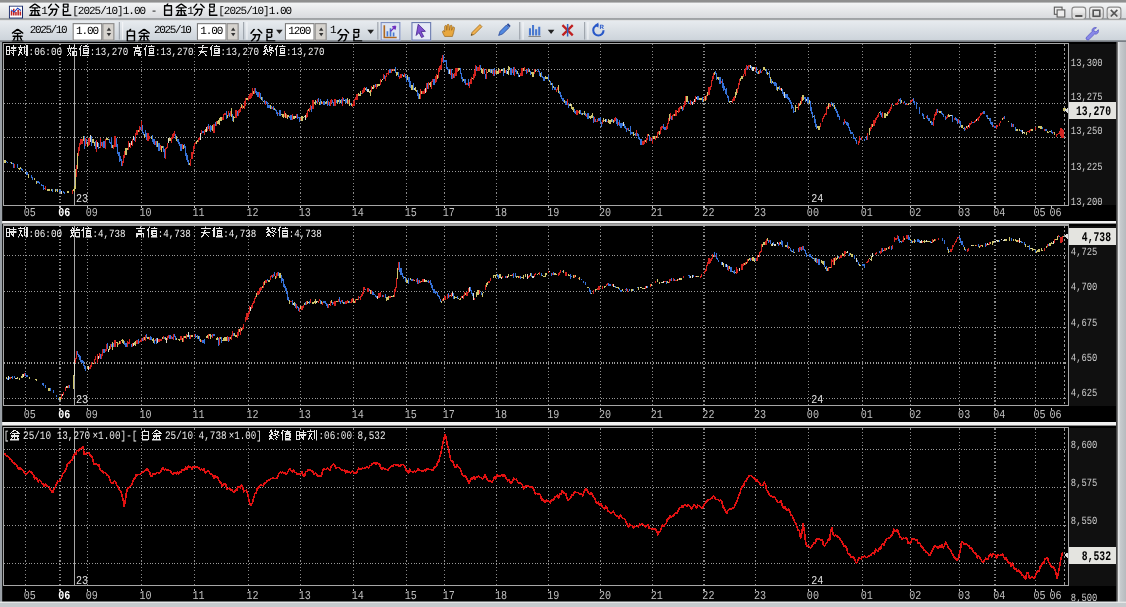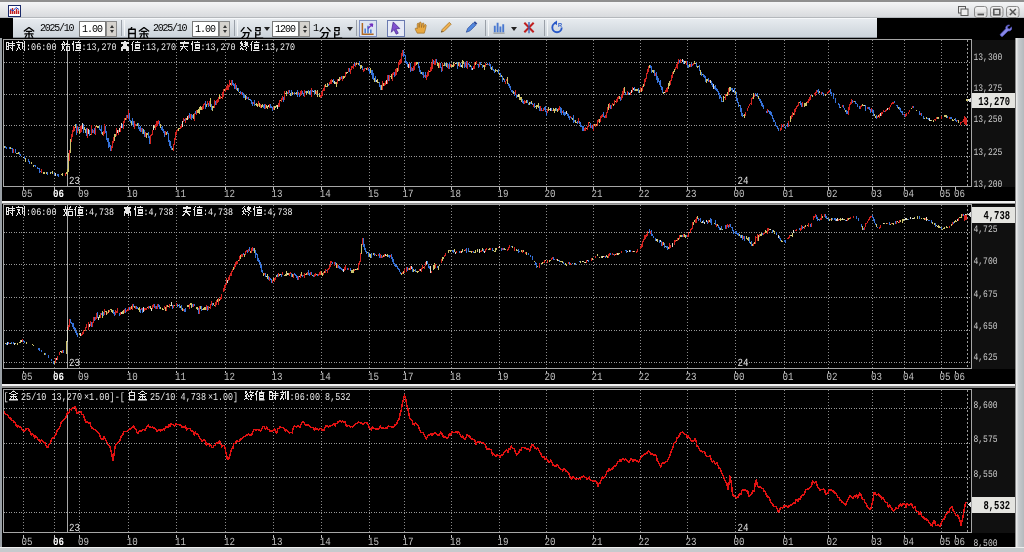--- a/index.html
+++ b/index.html
@@ -375,20 +375,35 @@
     </svg>
 <div style="position:absolute;left:0;top:38px;width:2px;height:510px;background:#9aa0a6"></div>
 <div style="position:absolute;left:1014.5px;top:38px;width:9.5px;height:510px;background:linear-gradient(90deg,#f0f0f0,#c6cacd 30%,#b2b6ba);border-left:1px solid #888"></div>
 <div style="position:absolute;left:0;top:547px;width:1024px;height:5px;background:#c6cacd;border-top:1px solid #eee"></div>
 <div style="position:absolute;left:0;top:0;width:1024px;height:18px;background:linear-gradient(#f4f5f6,#d8dadd);border-top:2px solid #8f8f8f;border-bottom:1px solid #b4b8bc;box-sizing:border-box">
       <svg width="13" height="12" viewBox="0 0 13 12" style="position:absolute;left:8px;top:3px">
         <rect x="0.5" y="0.5" width="12" height="11" fill="#fff" stroke="#1a2a6a"></rect>
         <path d="M2.5,9V5 M4.5,9V3 M6.5,9V6 M8.5,9V4 M10.5,9V5.5" stroke="#c02020" stroke-width="1.4"></path>
         <path d="M2,4 5,6 8,2.5 11,4.5" stroke="#2040c0" stroke-width="1" fill="none"></path>
       </svg>
+      <div style="position:absolute;left:26px;top:1px;font:10px/16px 'Liberation Mono';letter-spacing:-0.9px;color:#000;white-space:nowrap"><svg width="11.5" height="11.5" viewBox="0 0 10 10" style="vertical-align:-1.5px">
+          <use class="kb" href="#kin"></use>
+        </svg>1<svg width="11.5" height="11.5" viewBox="0 0 10 10" style="vertical-align:-1.5px">
+          <use class="kb" href="#bun"></use>
+        </svg><svg width="11.5" height="11.5" viewBox="0 0 10 10" style="vertical-align:-1.5px">
+          <use class="kb" href="#soku"></use>
+        </svg>[2025/10]1.00 - <svg width="11.5" height="11.5" viewBox="0 0 10 10" style="vertical-align:-1.5px">
+          <use class="kb" href="#haku"></use>
+        </svg><svg width="11.5" height="11.5" viewBox="0 0 10 10" style="vertical-align:-1.5px">
+          <use class="kb" href="#kin"></use>
+        </svg>1<svg width="11.5" height="11.5" viewBox="0 0 10 10" style="vertical-align:-1.5px">
+          <use class="kb" href="#bun"></use>
+        </svg><svg width="11.5" height="11.5" viewBox="0 0 10 10" style="vertical-align:-1.5px">
+          <use class="kb" href="#soku"></use>
+        </svg>[2025/10]1.00</div>
       <svg width="70" height="18" viewBox="0 0 70 18" style="position:absolute;left:951px;top:0">
         <g stroke="#5a5a5a" fill="#ededed" stroke-width="1">
           <rect x="7.5" y="4.5" width="7" height="6.5"></rect>
           <rect x="10" y="7" width="7" height="6.5"></rect>
         </g>
         <g>
           <rect x="23.5" y="4.5" width="12.5" height="11" rx="2.5" fill="url(#btng)" stroke="#8a8a8a"></rect>
           <rect x="39.5" y="4.5" width="12.5" height="11" rx="2.5" fill="url(#btng)" stroke="#8a8a8a"></rect>
           <rect x="55.5" y="4.5" width="12.5" height="11" rx="2.5" fill="url(#btng)" stroke="#8a8a8a"></rect>
           <path d="M26.5,12.5h6.5" stroke="#555" stroke-width="1.8"></path>
@@ -396,21 +411,21 @@
           <path d="M58.8,7l6,6 M64.8,7l-6,6" stroke="#555" stroke-width="1.5"></path>
           <linearGradient id="btng" x1="0" y1="0" x2="0" y2="1">
             <stop offset="0" stop-color="#f6f6f6"></stop>
             <stop offset="0.5" stop-color="#e2e2e2"></stop>
             <stop offset="0.55" stop-color="#d5d5d5"></stop>
             <stop offset="1" stop-color="#e8e8e8"></stop>
           </linearGradient>
         </g>
       </svg>
     </div>
-<div style="position:absolute;left:13px;top:18px;width:864px;height:20px;background:linear-gradient(#e7ebef,#ccd3da);border-top:1px solid #f6f8fa;border-bottom:1px solid #8e959d;box-sizing:border-box">
+<div style="position:absolute;left:0;top:18px;width:1024px;height:20px;background:linear-gradient(#e7ebef,#ccd3da);border-top:1px solid #f6f8fa;border-bottom:1px solid #8e959d;box-sizing:border-box">
       <div style="position:absolute;left:10px;top:4px"><svg width="12" height="12" viewBox="0 0 10 10" style="vertical-align:-2px">
           <use class="kb" href="#kin"></use>
         </svg></div>
       <div style="position:absolute;left:27px;top:0;font:10px/19px 'Liberation Mono';letter-spacing:-1.25px;color:#000">2025/10</div>
       <div style="position:absolute;left:66px;top:2px;width:27px;height:16px;background:#fff;border:1px solid #7a7a7a;font:10px/13px 'Liberation Mono';letter-spacing:-1px;padding:1px 0 0 2px;box-sizing:border-box">1.00<span style="position:absolute;right:-12px;top:-1px;width:11px;height:16px;background:#d6d3ce;border:1px solid #8a8a8a;box-sizing:border-box">
           <i style="position:absolute;left:2.5px;top:3px;border:2px solid transparent;border-bottom:3px solid #333;border-top:none"></i>
           <i style="position:absolute;left:2.5px;bottom:3px;border:2px solid transparent;border-top:3px solid #333;border-bottom:none"></i>
         </span></div>
       <div style="position:absolute;left:108px;top:1px;width:2px;height:16px;border-left:1px solid #9aa0a8;border-right:1px solid #f4f6f8"></div>
       <div style="position:absolute;left:113px;top:4px"><svg width="12" height="12" viewBox="0 0 10 10" style="vertical-align:-2px">

